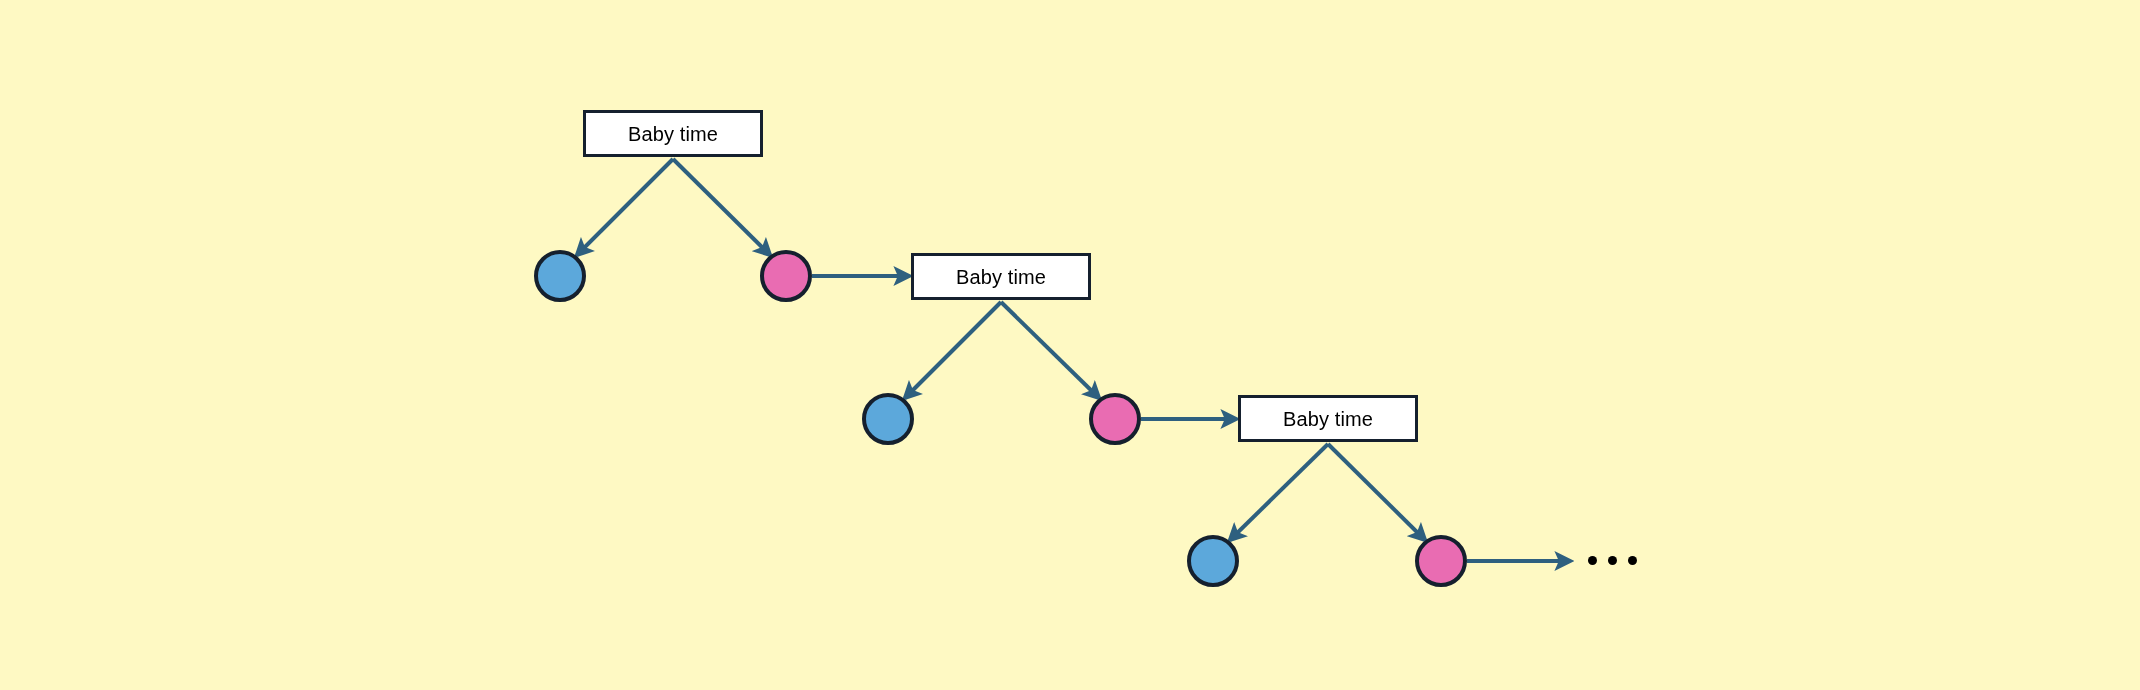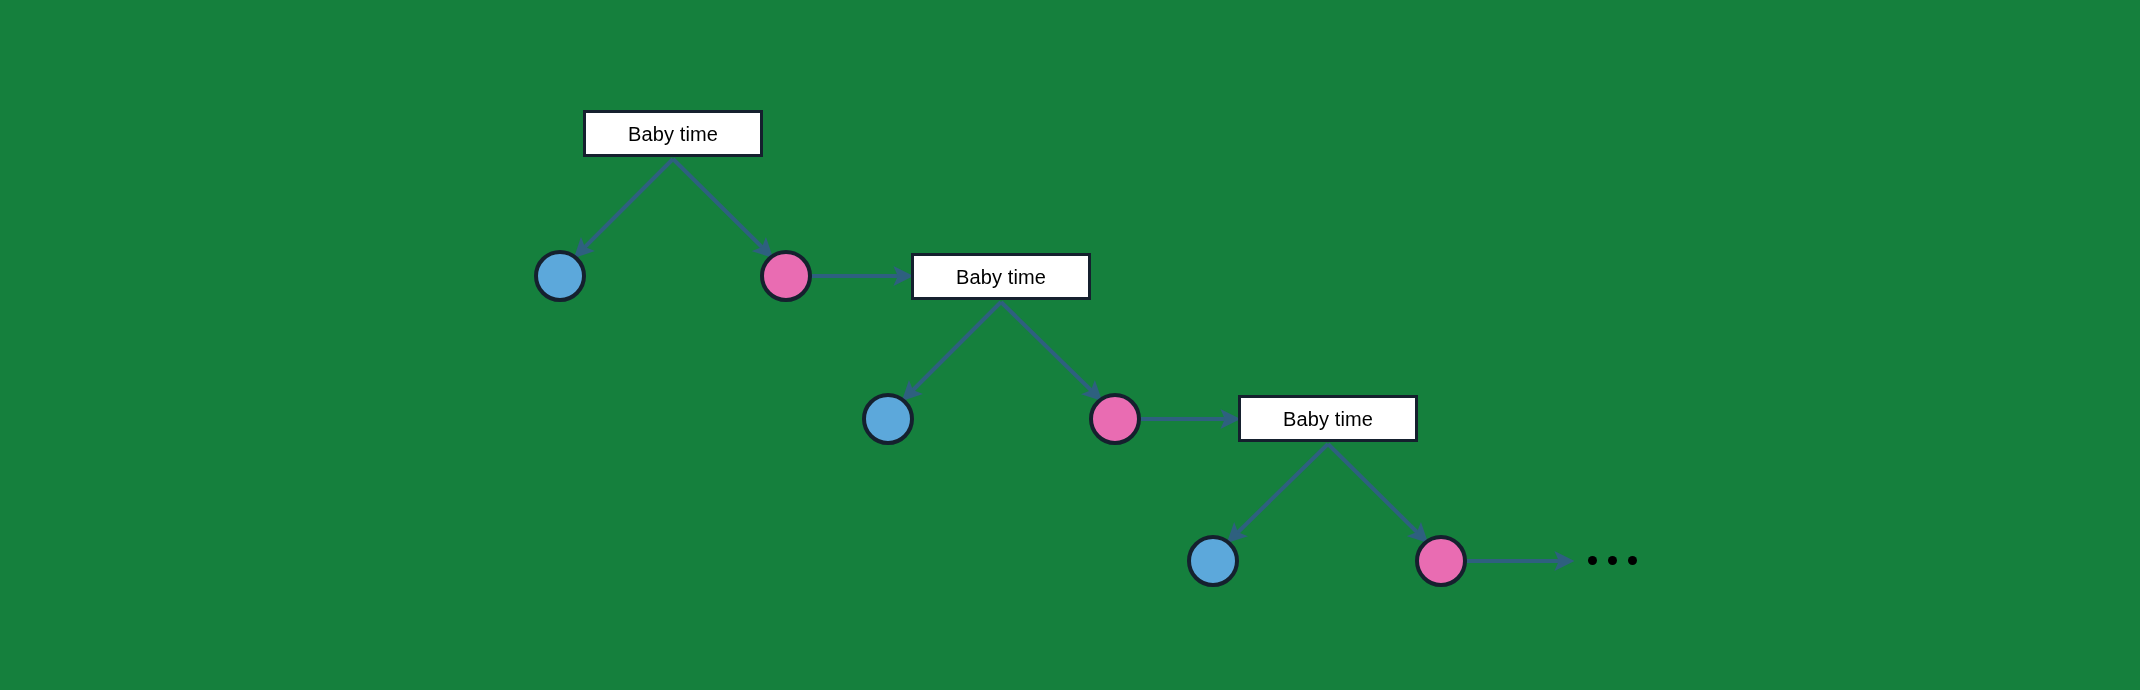--- a/index.html
+++ b/index.html
@@ -49,21 +49,21 @@
   .ellipsis-dot{
     width:9px;height:9px;
     border-radius:50%;
     background:#000000;
     display:block;
   }
 </style>
 </head>
 <body>
 
-<div id="diagram-canvas" style="background: #15803d; width: 2140px; height: 690px;">
+<div id="diagram-canvas" style="background: #fef9c3; width: 2140px; height: 690px;">
 
   <svg id="diagram-svg" viewBox="0 0 2140 690" xmlns="http://www.w3.org/2000/svg">
     <defs>
       <marker id="arrowhead" markerWidth="5" markerHeight="5" refX="3.9" refY="2.5" orient="auto" markerUnits="strokeWidth">
         <path d="M0,0 L5,2.5 L0,5 L1.1,2.5 z" fill="#2e607f"></path>
       </marker>
     </defs>
     <g id="edges-group">
         <line x1="673" y1="159" x2="577" y2="255" stroke="#2e607f" stroke-width="4" stroke-linecap="butt" marker-end="url(#arrowhead)"></line>
         <line x1="673" y1="159" x2="770" y2="255" stroke="#2e607f" stroke-width="4" stroke-linecap="butt" marker-end="url(#arrowhead)"></line>

